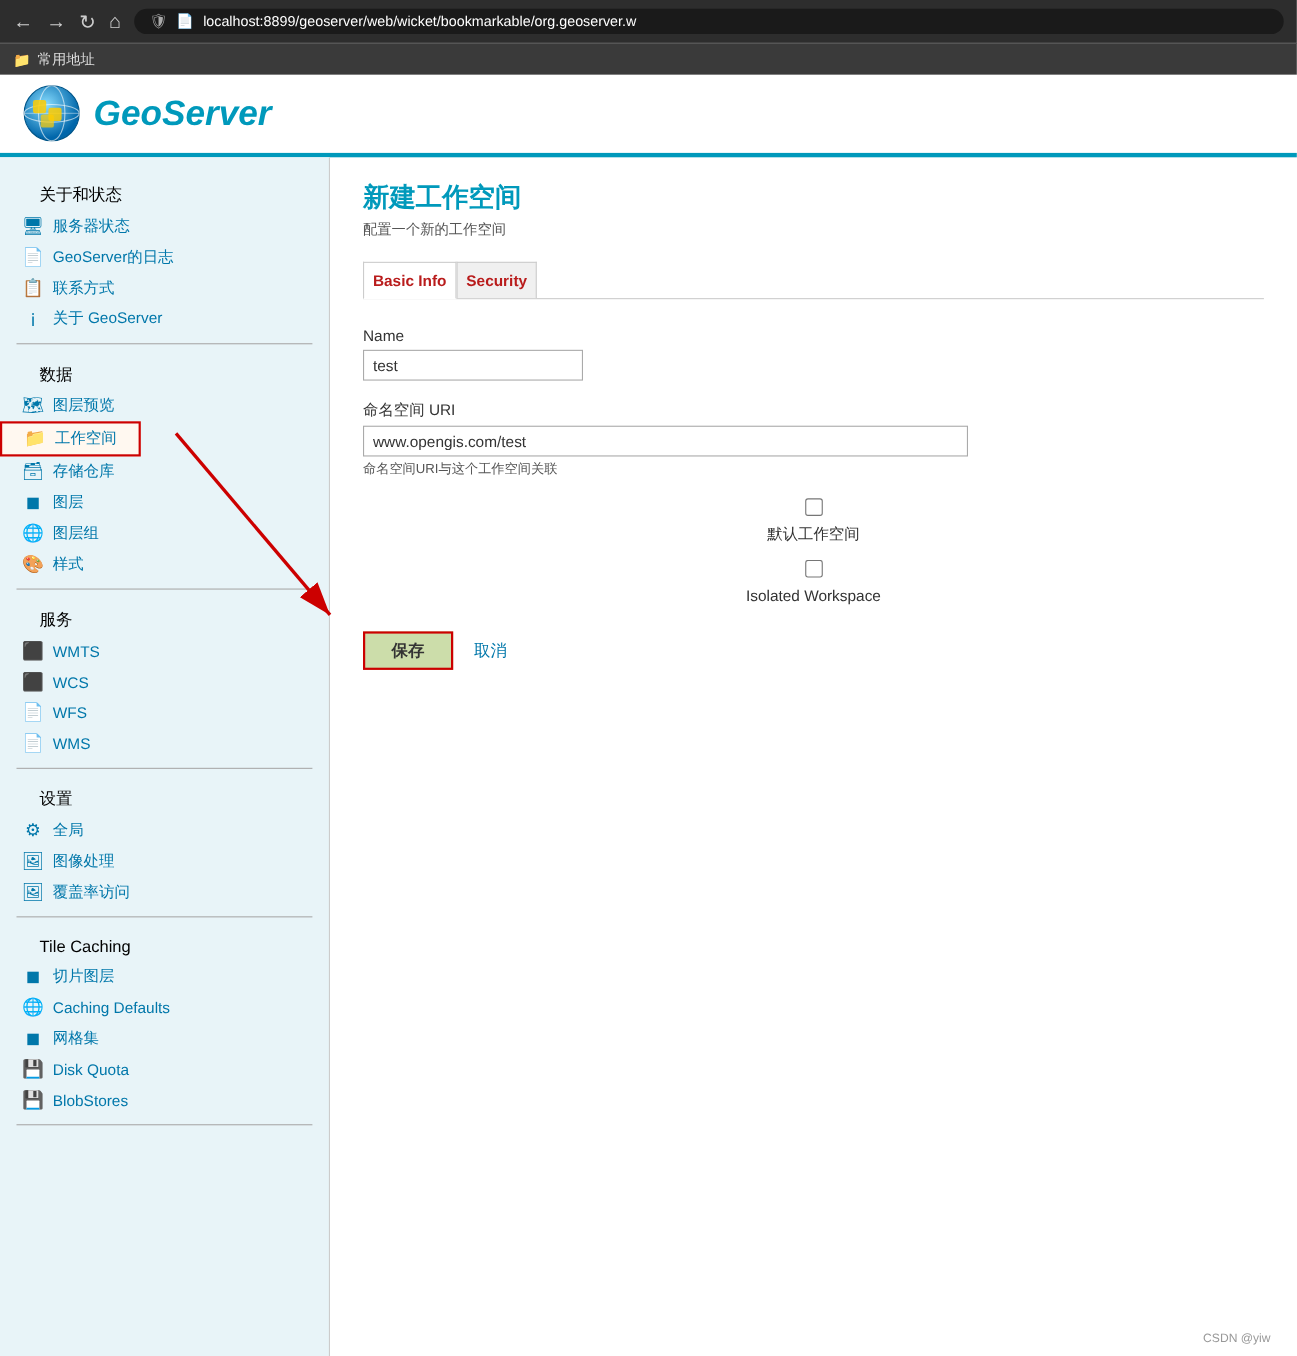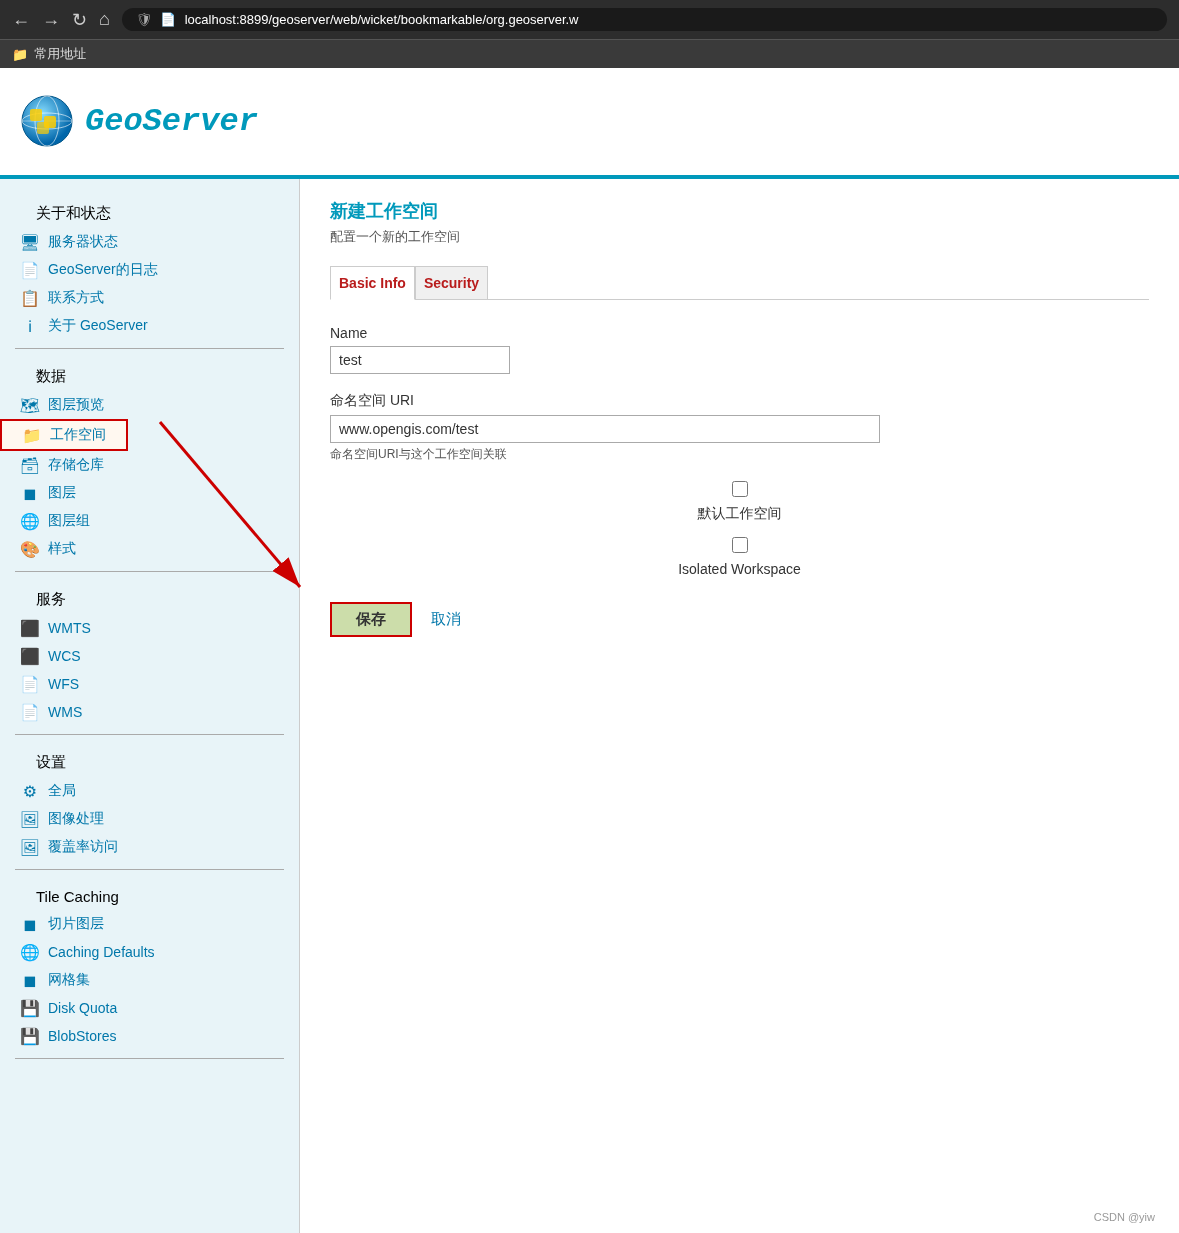--- a/index.html
+++ b/index.html
@@ -42,24 +42,23 @@
       font-size: 13px;
       display: flex;
       align-items: center;
       gap: 6px;
       border-top: 1px solid #555;
     }
 
     
     .geoserver-header {
       background: #fff;
-      padding: 26px 20px;
+      padding: 8px 20px;
       border-bottom: 4px solid #0099bb;
       display: flex;
-      font-family: Liberation Mono, monospace;
     }
     .geoserver-logo {
       display: flex;
       align-items: center;
       gap: 10px;
     }
     .geoserver-globe {
       width: 55px;
       height: 55px;
     }
@@ -113,21 +112,21 @@
       border-top: 1px solid #aaa;
       margin: 8px 15px;
     }
 
     
     .content {
       flex: 1;
       padding: 20px 30px;
     }
     .page-title {
-      font-size: 18px;
+      font-size: 24px;
       color: #0099bb;
       margin-bottom: 5px;
     }
     .page-subtitle {
       color: #555;
       margin-bottom: 20px;
       font-size: 13px;
     }
 
     
@@ -163,21 +162,21 @@
       margin-bottom: 5px;
       font-weight: normal;
     }
     .form-input {
       border: 1px solid #aaa;
       padding: 5px 8px;
       font-size: 14px;
       color: #333;
     }
     .form-input.name-input {
-      width: 180px;
+      width: 200px;
     }
     .form-input.uri-input {
       width: 550px;
     }
     .form-hint {
       font-size: 12px;
       color: #555;
       margin-top: 3px;
     }
 

